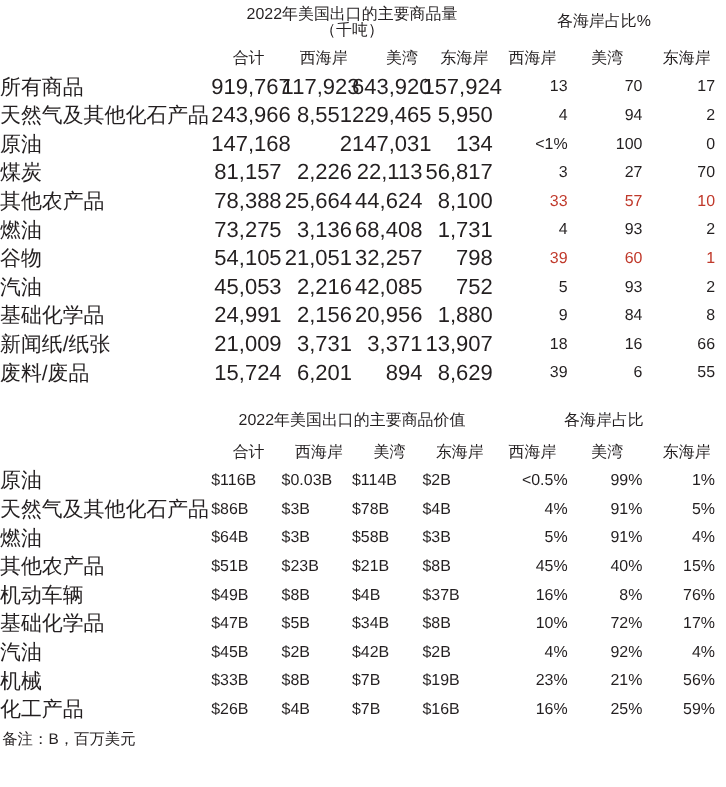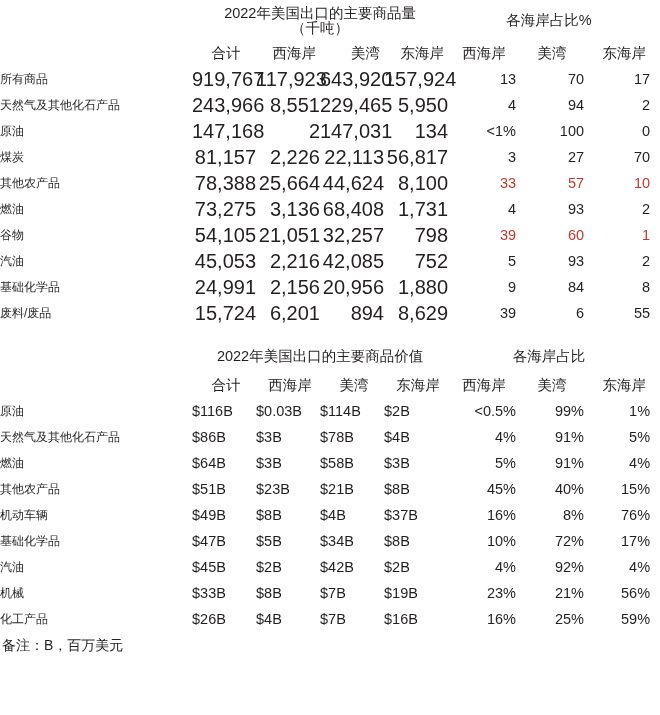--- a/index.html
+++ b/index.html
@@ -64,21 +64,21 @@
   .colhead {
     height: 25px;
     font-size: 14.5px;
   }
   .colhead.lft { text-align: center;  padding-left: 4px; }
   .colhead.rgt { text-align: right; padding-right: 4px; }
 
   .rowlabel {
     text-align: left;
     padding-left: 3px;
-    font-size: 12px;
+    font-size: 19px;
     height: 26px;
     white-space: nowrap;
   }
   .num {
     text-align: right;
     padding-right: 4px;
     font-size: 20px;
     height: 26px;
     white-space: nowrap;
   }
@@ -230,20 +230,30 @@
           <td class="rowlabel bl">基础化学品</td>
           <td class="num bl">24,991</td>
           <td class="num">2,156</td>
           <td class="num">20,956</td>
           <td class="num br">1,880</td>
           <td class="pct">9</td>
           <td class="pct">84</td>
           <td class="pct br">8</td>
         </tr>
         <tr>
+          <td class="rowlabel bl">新闻纸/纸张</td>
+          <td class="num bl">21,009</td>
+          <td class="num">3,731</td>
+          <td class="num">3,371</td>
+          <td class="num br">13,907</td>
+          <td class="pct">18</td>
+          <td class="pct">16</td>
+          <td class="pct br">66</td>
+        </tr>
+        <tr>
           <td class="rowlabel bl bb">废料/废品</td>
           <td class="num bl bb">15,724</td>
           <td class="num bb">6,201</td>
           <td class="num bb">894</td>
           <td class="num br bb">8,629</td>
           <td class="pct bb">39</td>
           <td class="pct bb">6</td>
           <td class="pct br bb">55</td>
         </tr>
       </tbody>

